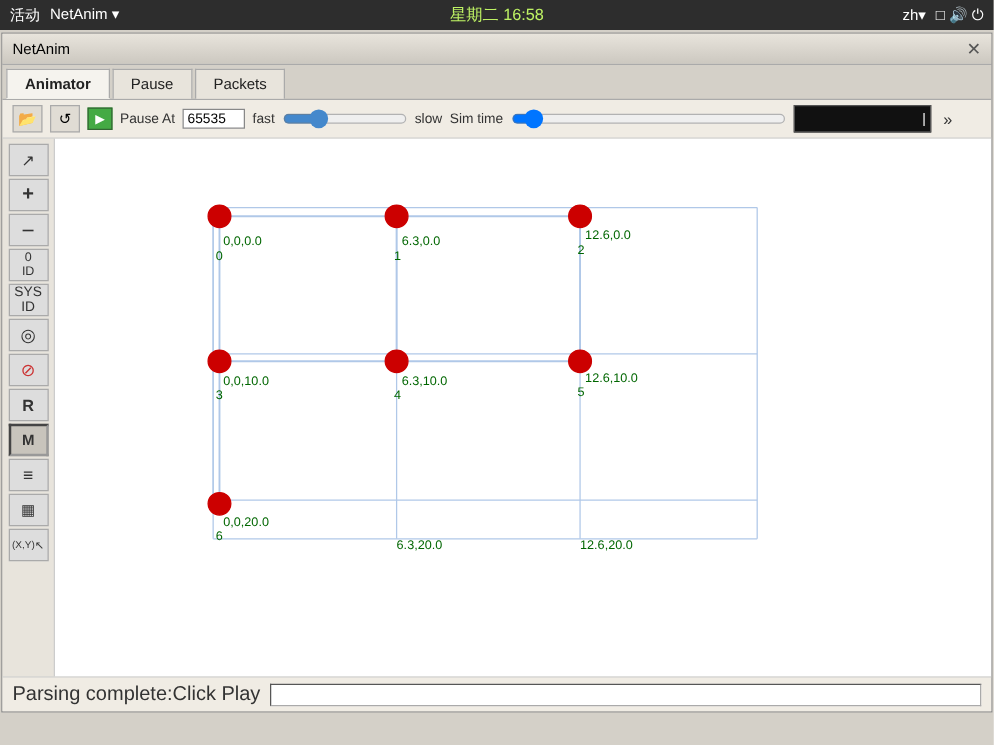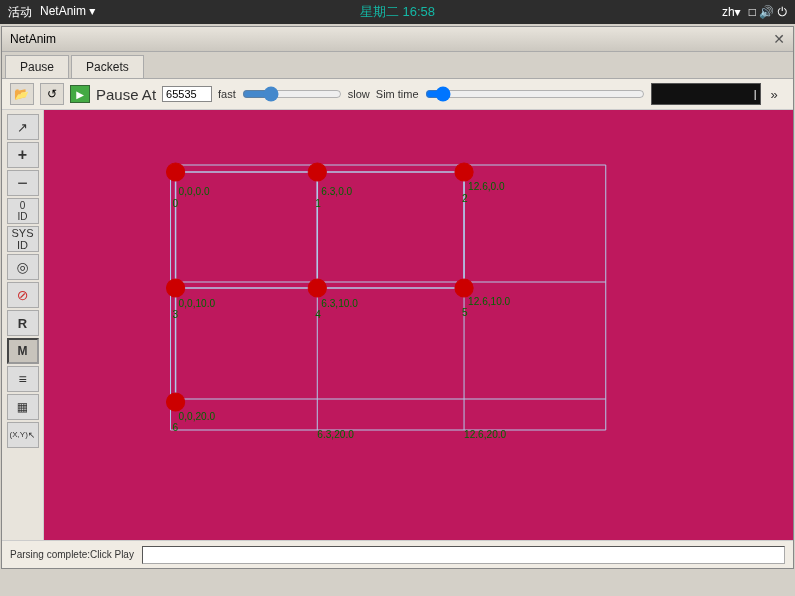--- a/index.html
+++ b/index.html
@@ -16,21 +16,21 @@
     .system-bar {
       background: #2d2d2d;
       color: #fff;
       height: 24px;
       display: flex;
       align-items: center;
       padding: 0 8px;
       justify-content: space-between;
     }
     .system-bar-left { display: flex; gap: 8px; }
-    .system-bar-center { position: absolute; left: 50%; transform: translateX(-50%); color: #14b8a6; font-size: 13px; }
+    .system-bar-center { position: absolute; left: 50%; transform: translateX(-50%); color: #bef264; font-size: 13px; }
     .system-bar-right { display: flex; align-items: center; gap: 8px; }
 
     
     .window {
       background: #f0ece4;
       border: 1px solid #888;
       margin: 2px auto;
       width: 793px;
     }
     .window-titlebar {
@@ -92,21 +92,21 @@
     }
     .toolbar-play {
       width: 20px; height: 18px;
       background: #4a4;
       border: 1px solid #363;
       cursor: pointer;
       display: flex; align-items: center; justify-content: center;
       color: white;
       font-size: 10px;
     }
-    .pause-label { font-size: 15px; color: #333; }
+    .pause-label { font-size: 11px; color: #333; }
     .pause-input {
       width: 50px;
       border: 1px solid #888;
       background: white;
       padding: 1px 3px;
       font-size: 11px;
     }
     .speed-label { font-size: 11px; color: #333; }
     .speed-slider {
       width: 100px;
@@ -150,21 +150,21 @@
       cursor: pointer;
       display: flex; align-items: center; justify-content: center;
       font-size: 13px;
       color: #333;
     }
     .tool-btn.active { background: #c8c4bc; border: 2px inset #999; }
 
     
     .canvas-area {
       flex: 1;
-      background: #be185d;
+      background: #ffffff;
       position: relative;
       overflow: hidden;
     }
 
     
     .network-svg {
       position: absolute;
       top: 0; left: 0;
       width: 100%; height: 100%;
     }
@@ -172,21 +172,21 @@
     
     .statusbar {
       display: flex;
       align-items: center;
       height: 28px;
       background: #f0ece4;
       border-top: 1px solid #ccc;
       padding: 0 8px;
       gap: 8px;
     }
-    .status-text { font-size: 10px; color: #333; }
+    .status-text { font-size: 16px; color: #333; }
     .status-input {
       flex: 1;
       height: 18px;
       border: 1px inset #aaa;
       background: white;
       padding: 0 4px;
       font-size: 11px;
     }
   </style>
 </head>
@@ -205,20 +205,21 @@
 </div>
 
 <div class="window">
 
   <div class="window-titlebar">
     <span>NetAnim</span>
     <button class="window-close">✕</button>
   </div>
 
   <div class="tabs">
+    <div class="tab active">Animator</div>
     <div class="tab">Pause</div>
     <div class="tab">Packets</div>
   </div>
 
   <div class="toolbar">
     <button class="toolbar-btn">📂</button>
     <button class="toolbar-btn">↺</button>
     <div class="toolbar-play">▶</div>
     <span class="pause-label">Pause At</span>
     <input class="pause-input" type="text" value="65535" style="">

